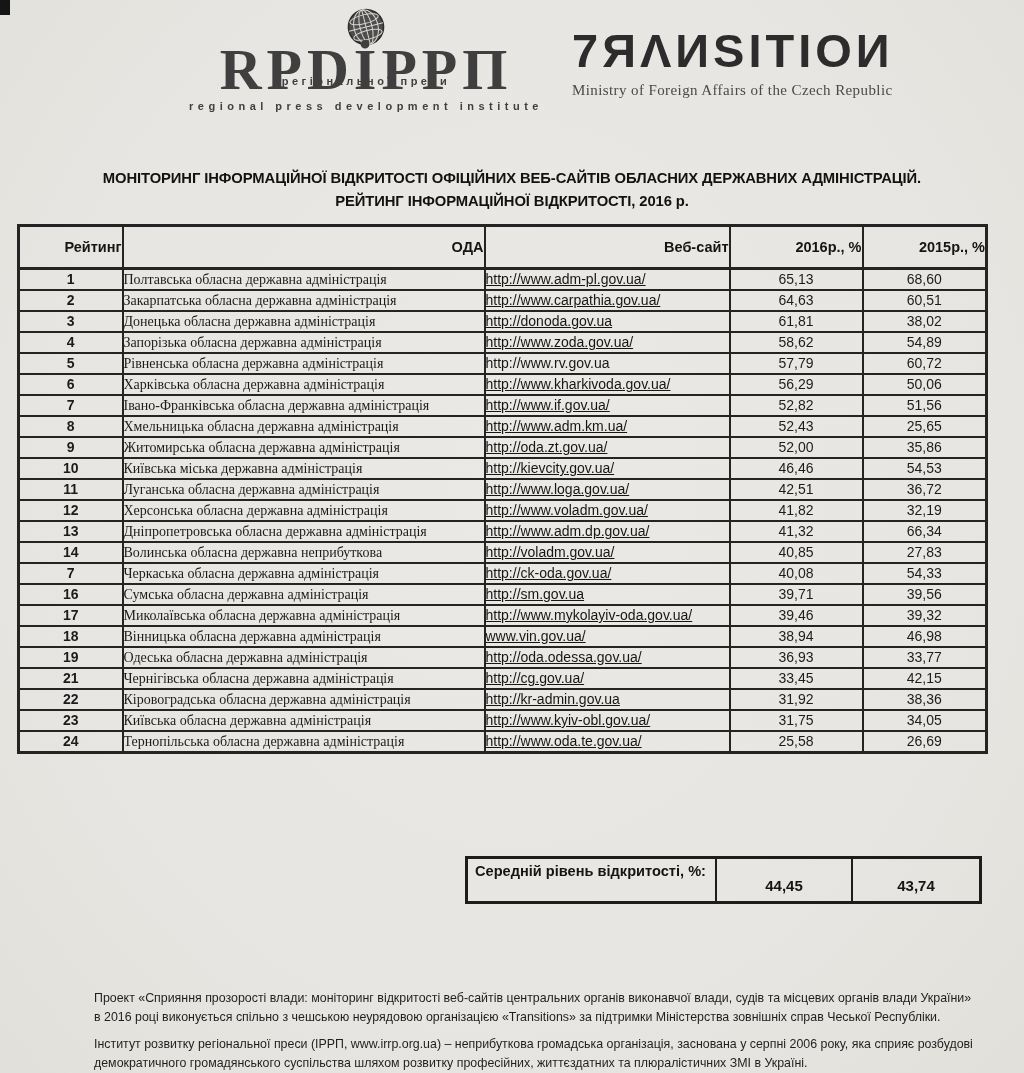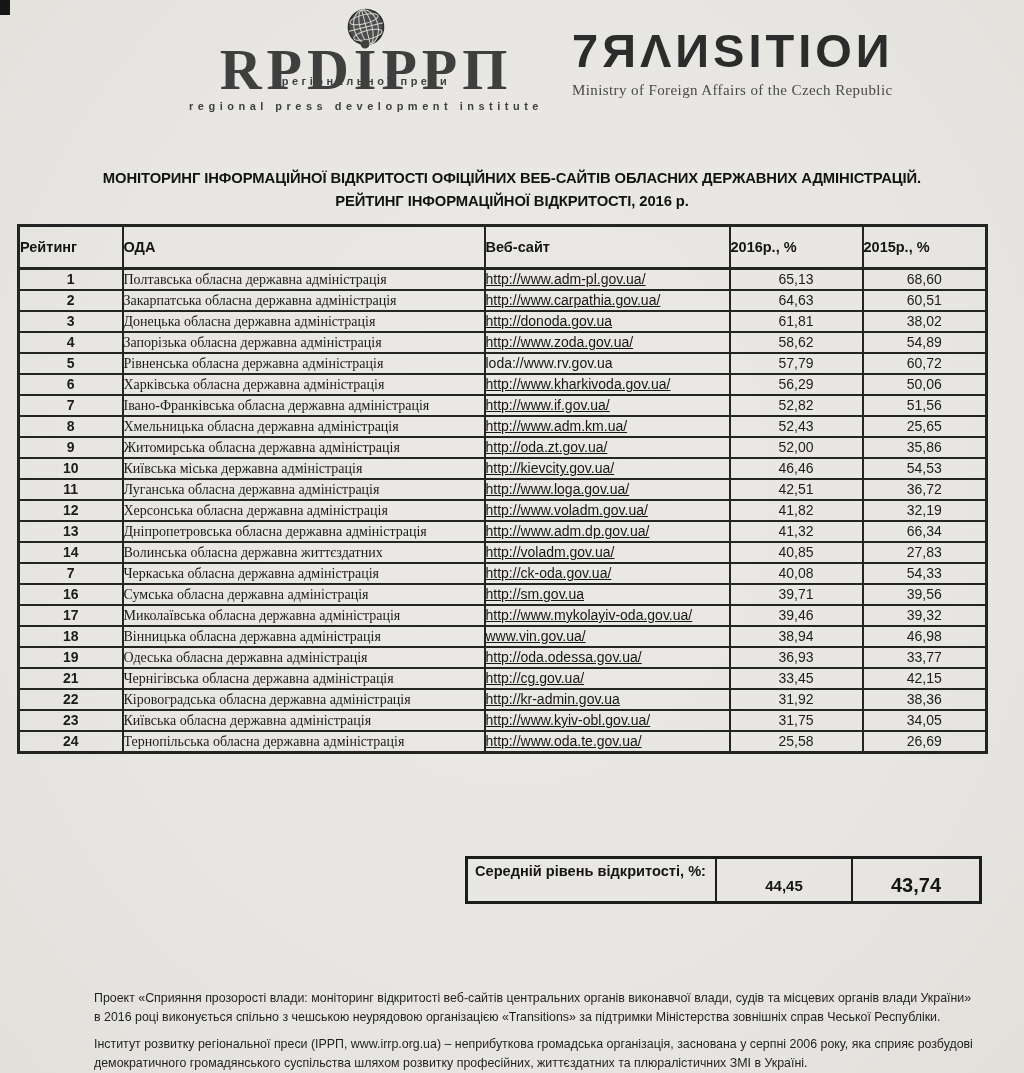--- a/index.html
+++ b/index.html
@@ -49,39 +49,40 @@
   }
 
   
   .tbl-wrap{position:absolute;left:17px;top:224px;}
   table.main{border-collapse:collapse;background:transparent;}
   table.main th,table.main td{
     border:2px solid var(--border);padding:0;vertical-align:middle;
   }
   table.main{border:3px solid var(--border);}
   table.main thead th{
-    height:40px;font-size:14.5px;font-weight:bold;text-align:left;color:#151515;
+    height:40px;font-size:14.5px;font-weight:bold;text-align:right;color:#151515;
     border-bottom:3px solid var(--border);
+    padding-left:44px;
   }
   table.main tbody td{height:19px;font-size:14px;line-height:19px;}
   td.rank{font-weight:bold;text-align:center;font-size:13.5px;}
   td.oda{font-family:"Liberation Serif",serif;font-size:14.5px;padding:0 4px 0 8px;white-space:nowrap;}
   td.site{padding:0 2px 0 7px;font-size:13.3px;white-space:nowrap;color:#161616;}
   td.site span.u{text-decoration:underline;}
   td.num{text-align:center;font-size:14px;border-radius:9px;}
 
   
   .summary{
     position:absolute;left:465px;top:856px;display:flex;
     border:3px solid #1d1d1d;background:transparent;height:42px;
   }
   .summary .cell{display:flex;align-items:center;font-weight:bold;color:#151515;}
   .summary .label{width:240px;padding-left:7px;font-size:14.6px;border-right:2px solid #1d1d1d;align-items:flex-start;padding-top:4px;}
   .summary .val1{width:134px;justify-content:center;font-size:15px;border-right:2px solid #1d1d1d;padding-top:10px;}
-  .summary .val2{width:126px;justify-content:center;font-size:20px;padding-top:10px;}
+  .summary .val2{width:126px;justify-content:center;font-size:15px;padding-top:10px;}
 
   
   .footer{
     position:absolute;left:86px;top:981px;width:900px;
     font-size:12.4px;line-height:19px;color:#1f1f1f;
   }
   .footer p{margin:8px;}
 </style>
 </head>
 <body>
@@ -165,21 +166,21 @@
           <tr>
             <td class="rank">4</td>
             <td class="oda">Запорізька обласна державна адміністрація</td>
             <td class="site"><span class="u">http://www.zoda.gov.ua/</span></td>
             <td class="num">58,62</td>
             <td class="num">54,89</td>
           </tr>
           <tr>
             <td class="rank">5</td>
             <td class="oda">Рівненська обласна державна адміністрація</td>
-            <td class="site"><span>loda://www.rv.gov.ua</span></td>
+            <td class="site"><span>http://www.rv.gov.ua</span></td>
             <td class="num">57,79</td>
             <td class="num">60,72</td>
           </tr>
           <tr>
             <td class="rank">6</td>
             <td class="oda">Харківська обласна державна адміністрація</td>
             <td class="site"><span class="u">http://www.kharkivoda.gov.ua/</span></td>
             <td class="num">56,29</td>
             <td class="num">50,06</td>
           </tr>
@@ -227,21 +228,21 @@
           </tr>
           <tr>
             <td class="rank">13</td>
             <td class="oda">Дніпропетровська обласна державна адміністрація</td>
             <td class="site"><span class="u">http://www.adm.dp.gov.ua/</span></td>
             <td class="num">41,32</td>
             <td class="num">66,34</td>
           </tr>
           <tr>
             <td class="rank">14</td>
-            <td class="oda">Волинська обласна державна життєздатних</td>
+            <td class="oda">Волинська обласна державна неприбуткова</td>
             <td class="site"><span class="u">http://voladm.gov.ua/</span></td>
             <td class="num">40,85</td>
             <td class="num">27,83</td>
           </tr>
           <tr>
             <td class="rank">7</td>
             <td class="oda">Черкаська обласна державна адміністрація</td>
             <td class="site"><span class="u">http://ck-oda.gov.ua/</span></td>
             <td class="num">40,08</td>
             <td class="num">54,33</td>

